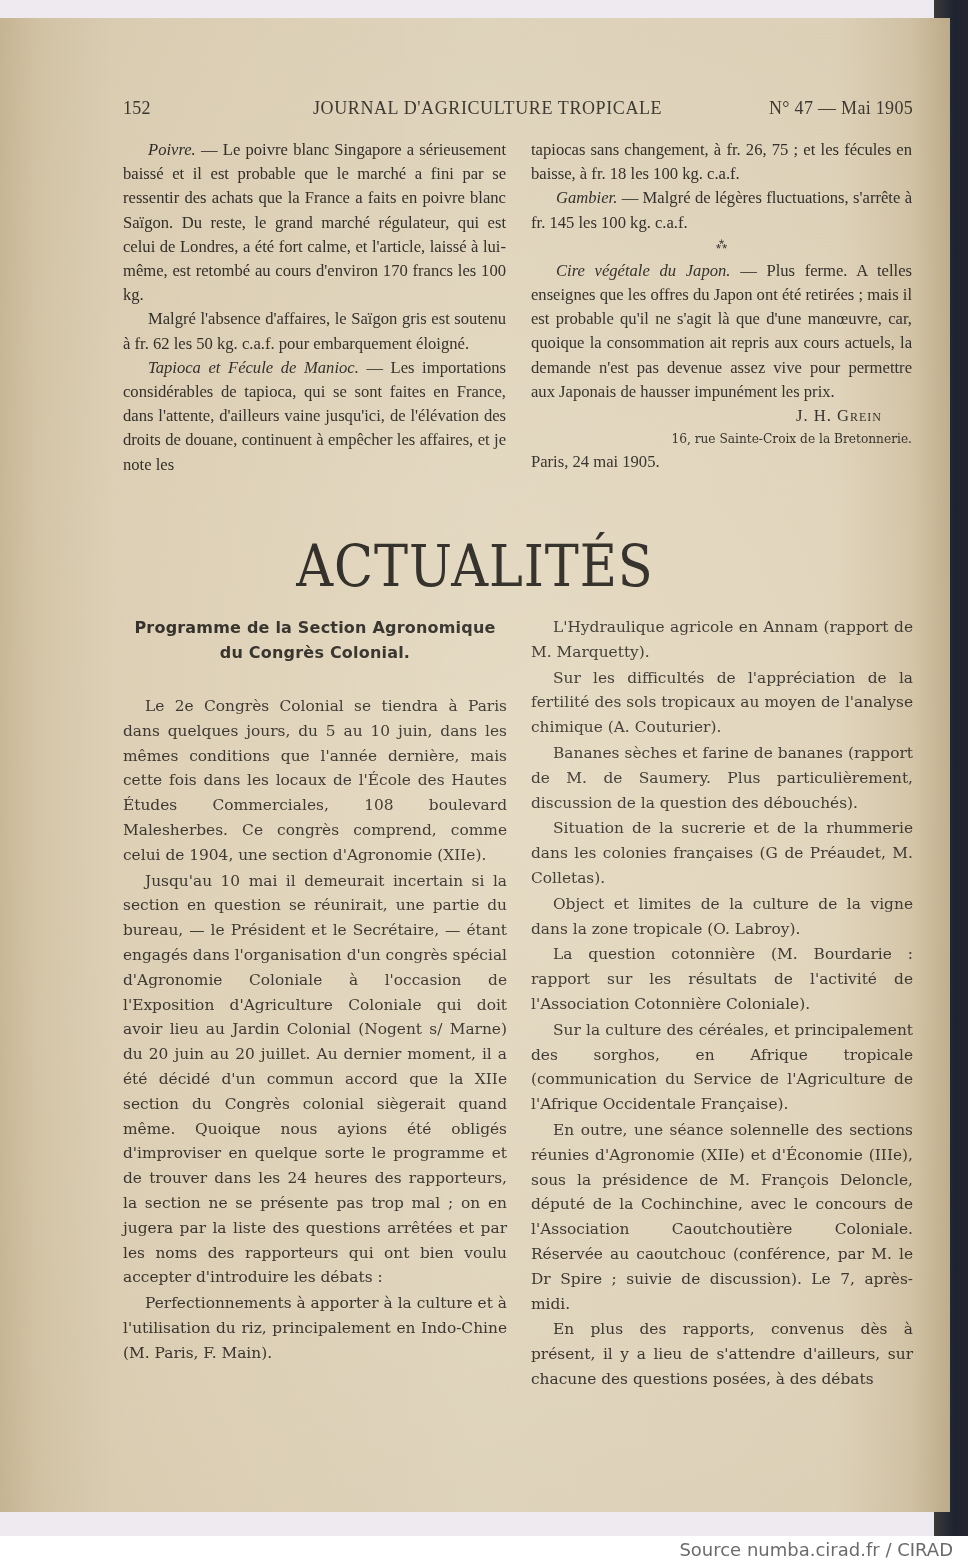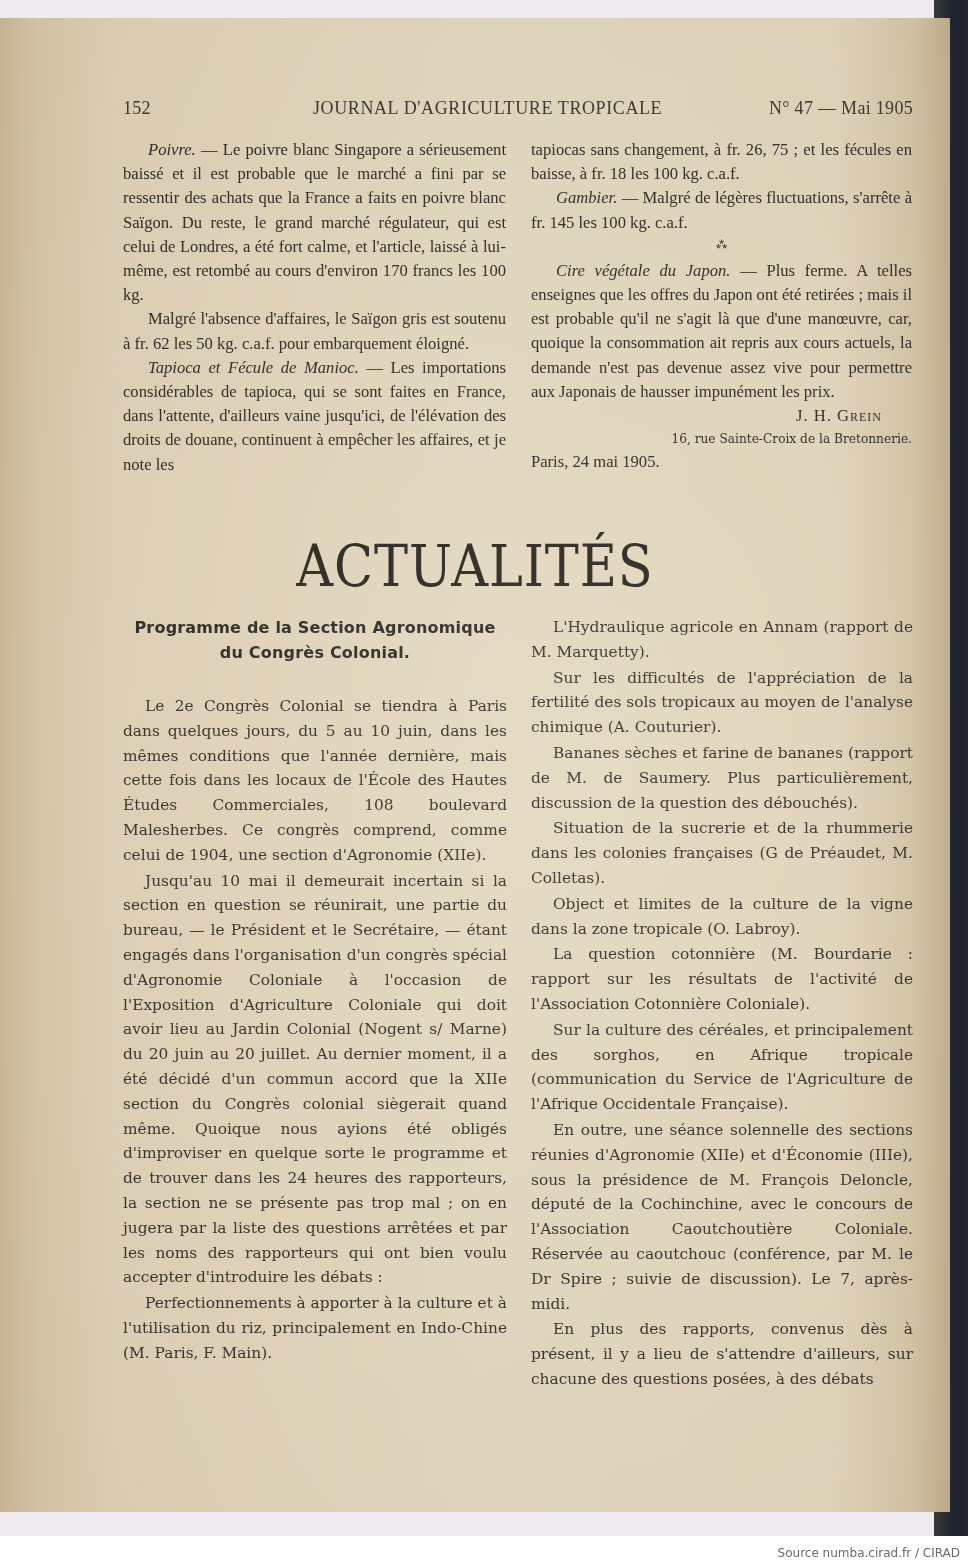--- a/index.html
+++ b/index.html
@@ -65,22 +65,22 @@
   }
   .col-bot-left { left: 123px; top: 597px; width: 384px; }
   .col-bot-right { left: 531px; top: 597px; width: 382px; }
   .col-bot p { text-indent: 22px; margin-bottom: 1px; }
   .article-heading {
     text-align: center; font-family: "DejaVu Sans", sans-serif;
     font-weight: bold; font-size: 16px; line-height: 25px; color: #2f2b25;
     margin-bottom: 29px; letter-spacing: 0.2px;
   }
   .footer-credit {
-    position: absolute; right: 8px; bottom: 6px;
-    font-family: "DejaVu Sans", sans-serif; font-size: 12px; color: #6b6b6b;
+    position: absolute; right: 15px; bottom: 6px;
+    font-family: "DejaVu Sans", sans-serif; font-size: 18px; color: #6b6b6b;
   }
 </style>
 </head>
 <body>
 
 <div class="scan-bg">
   <div class="dark-edge"></div>
 </div>
 
 <div class="page">

